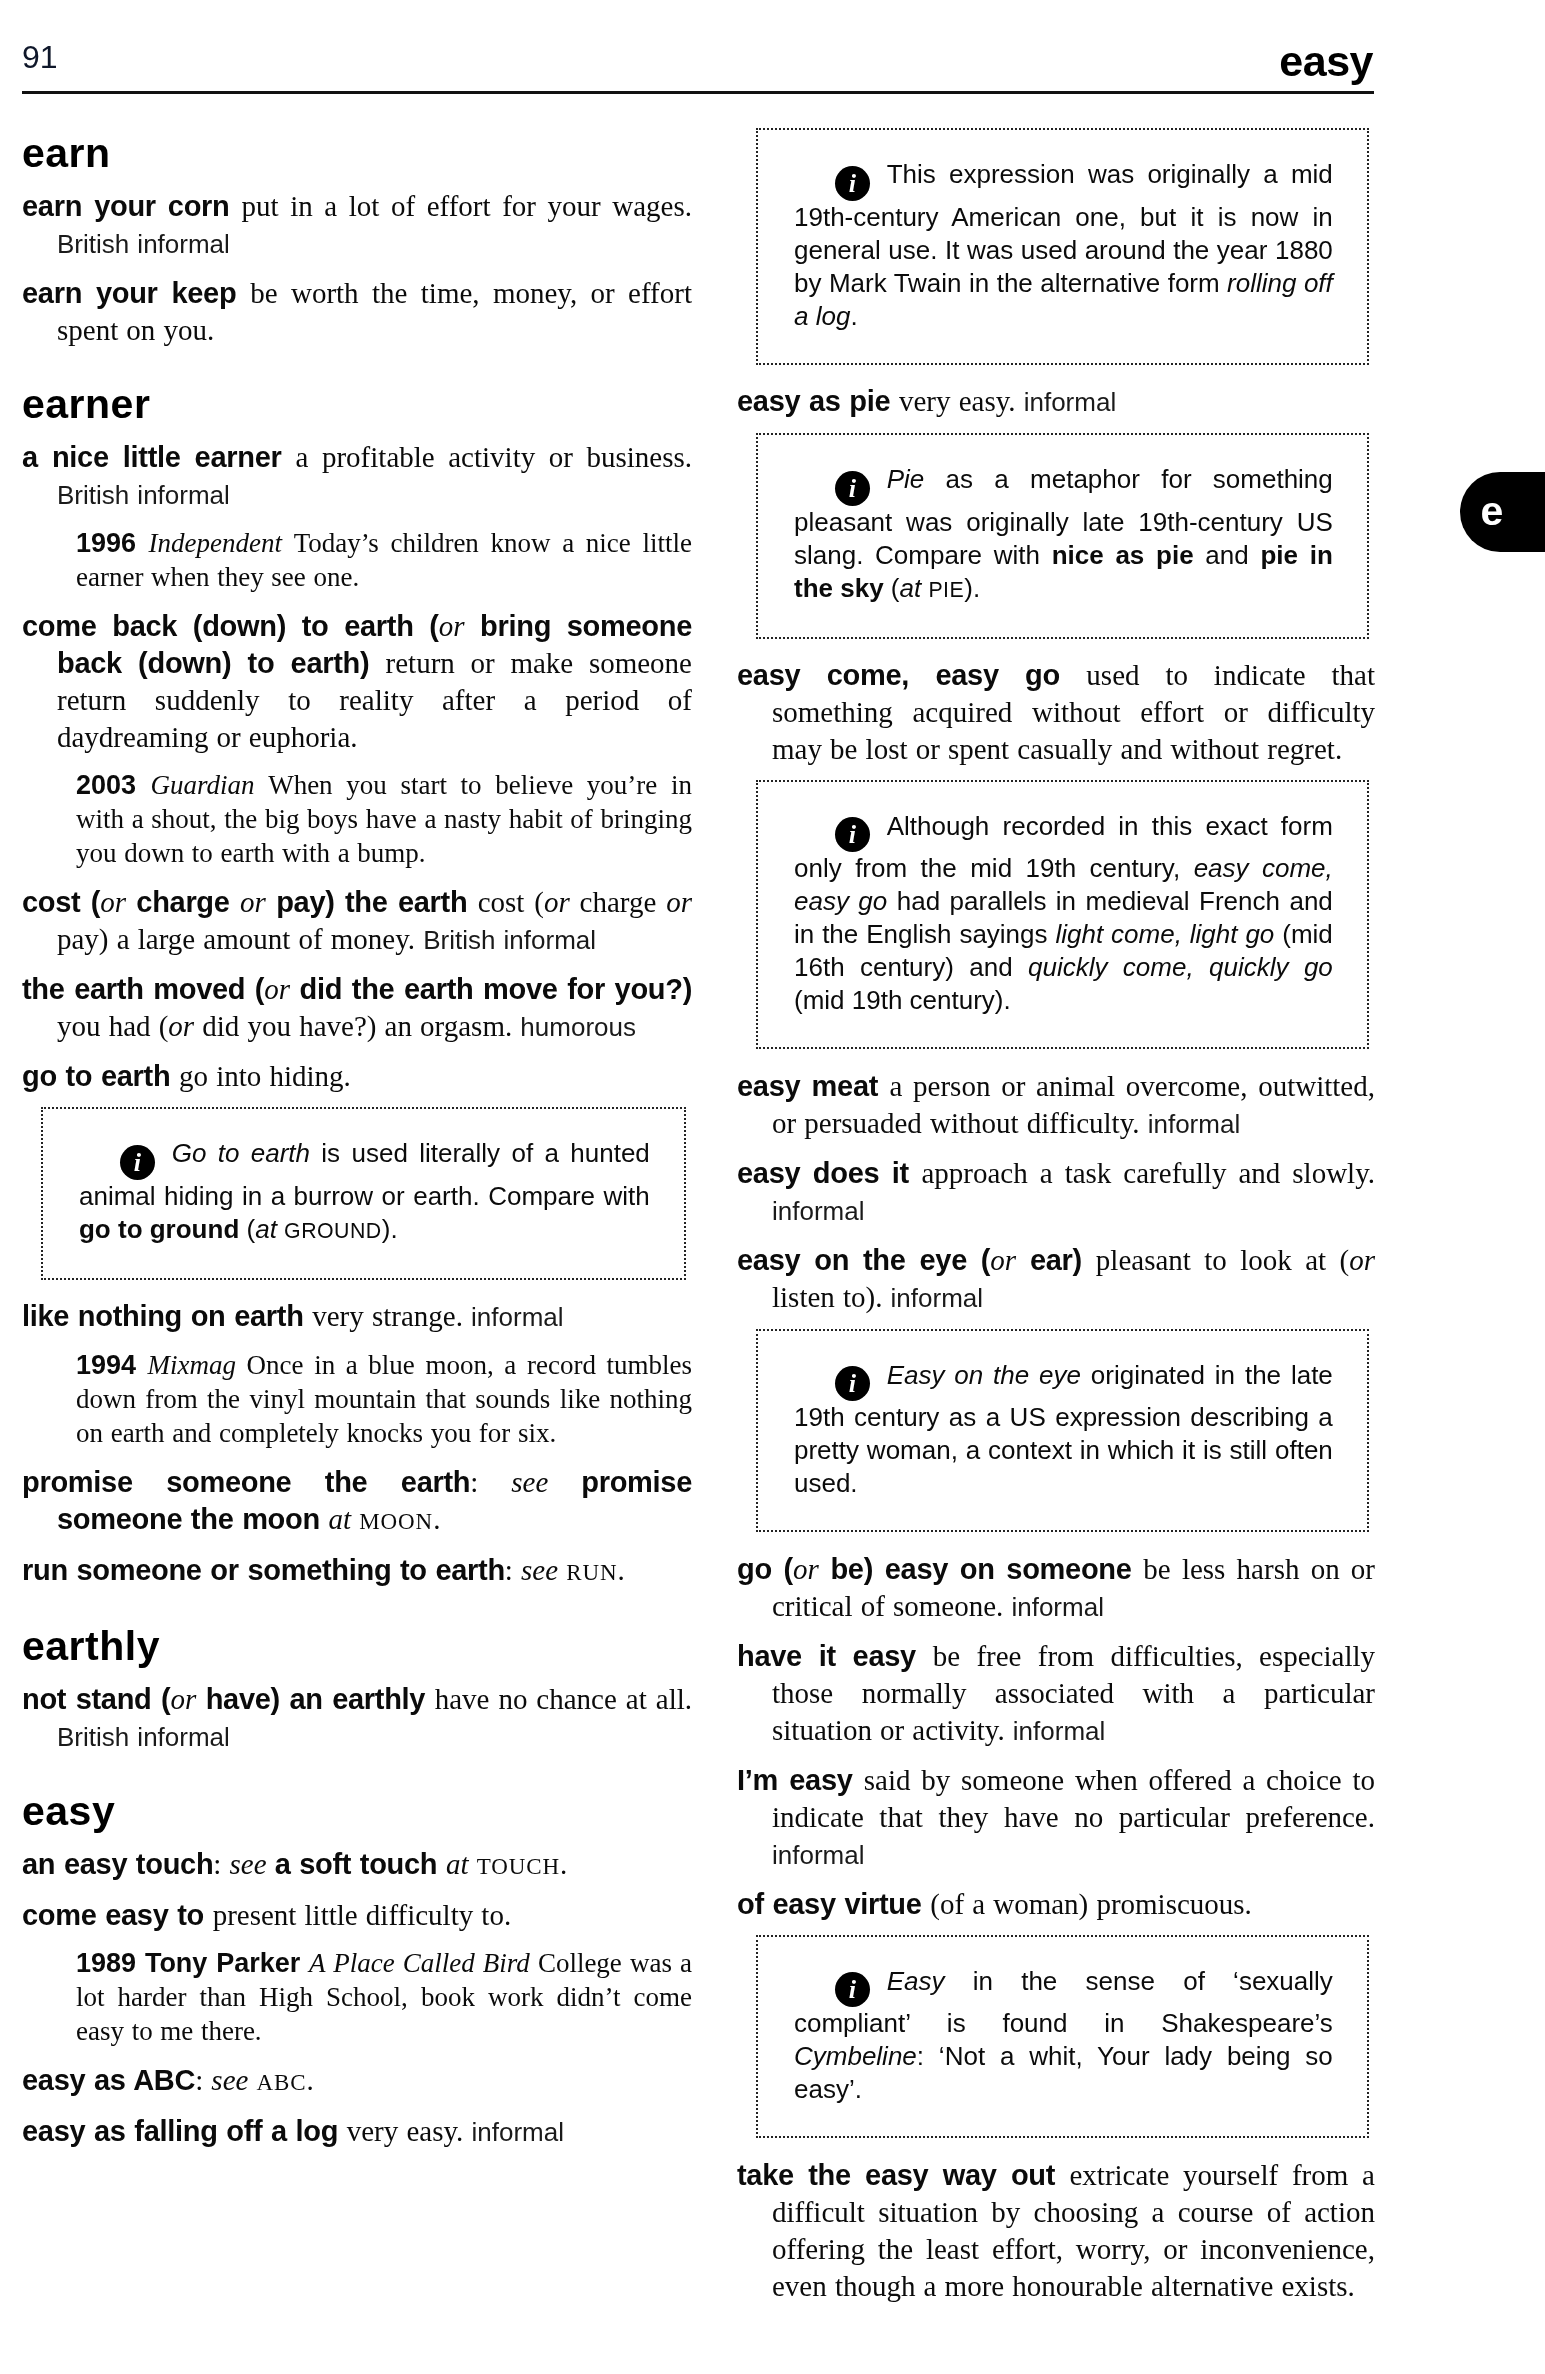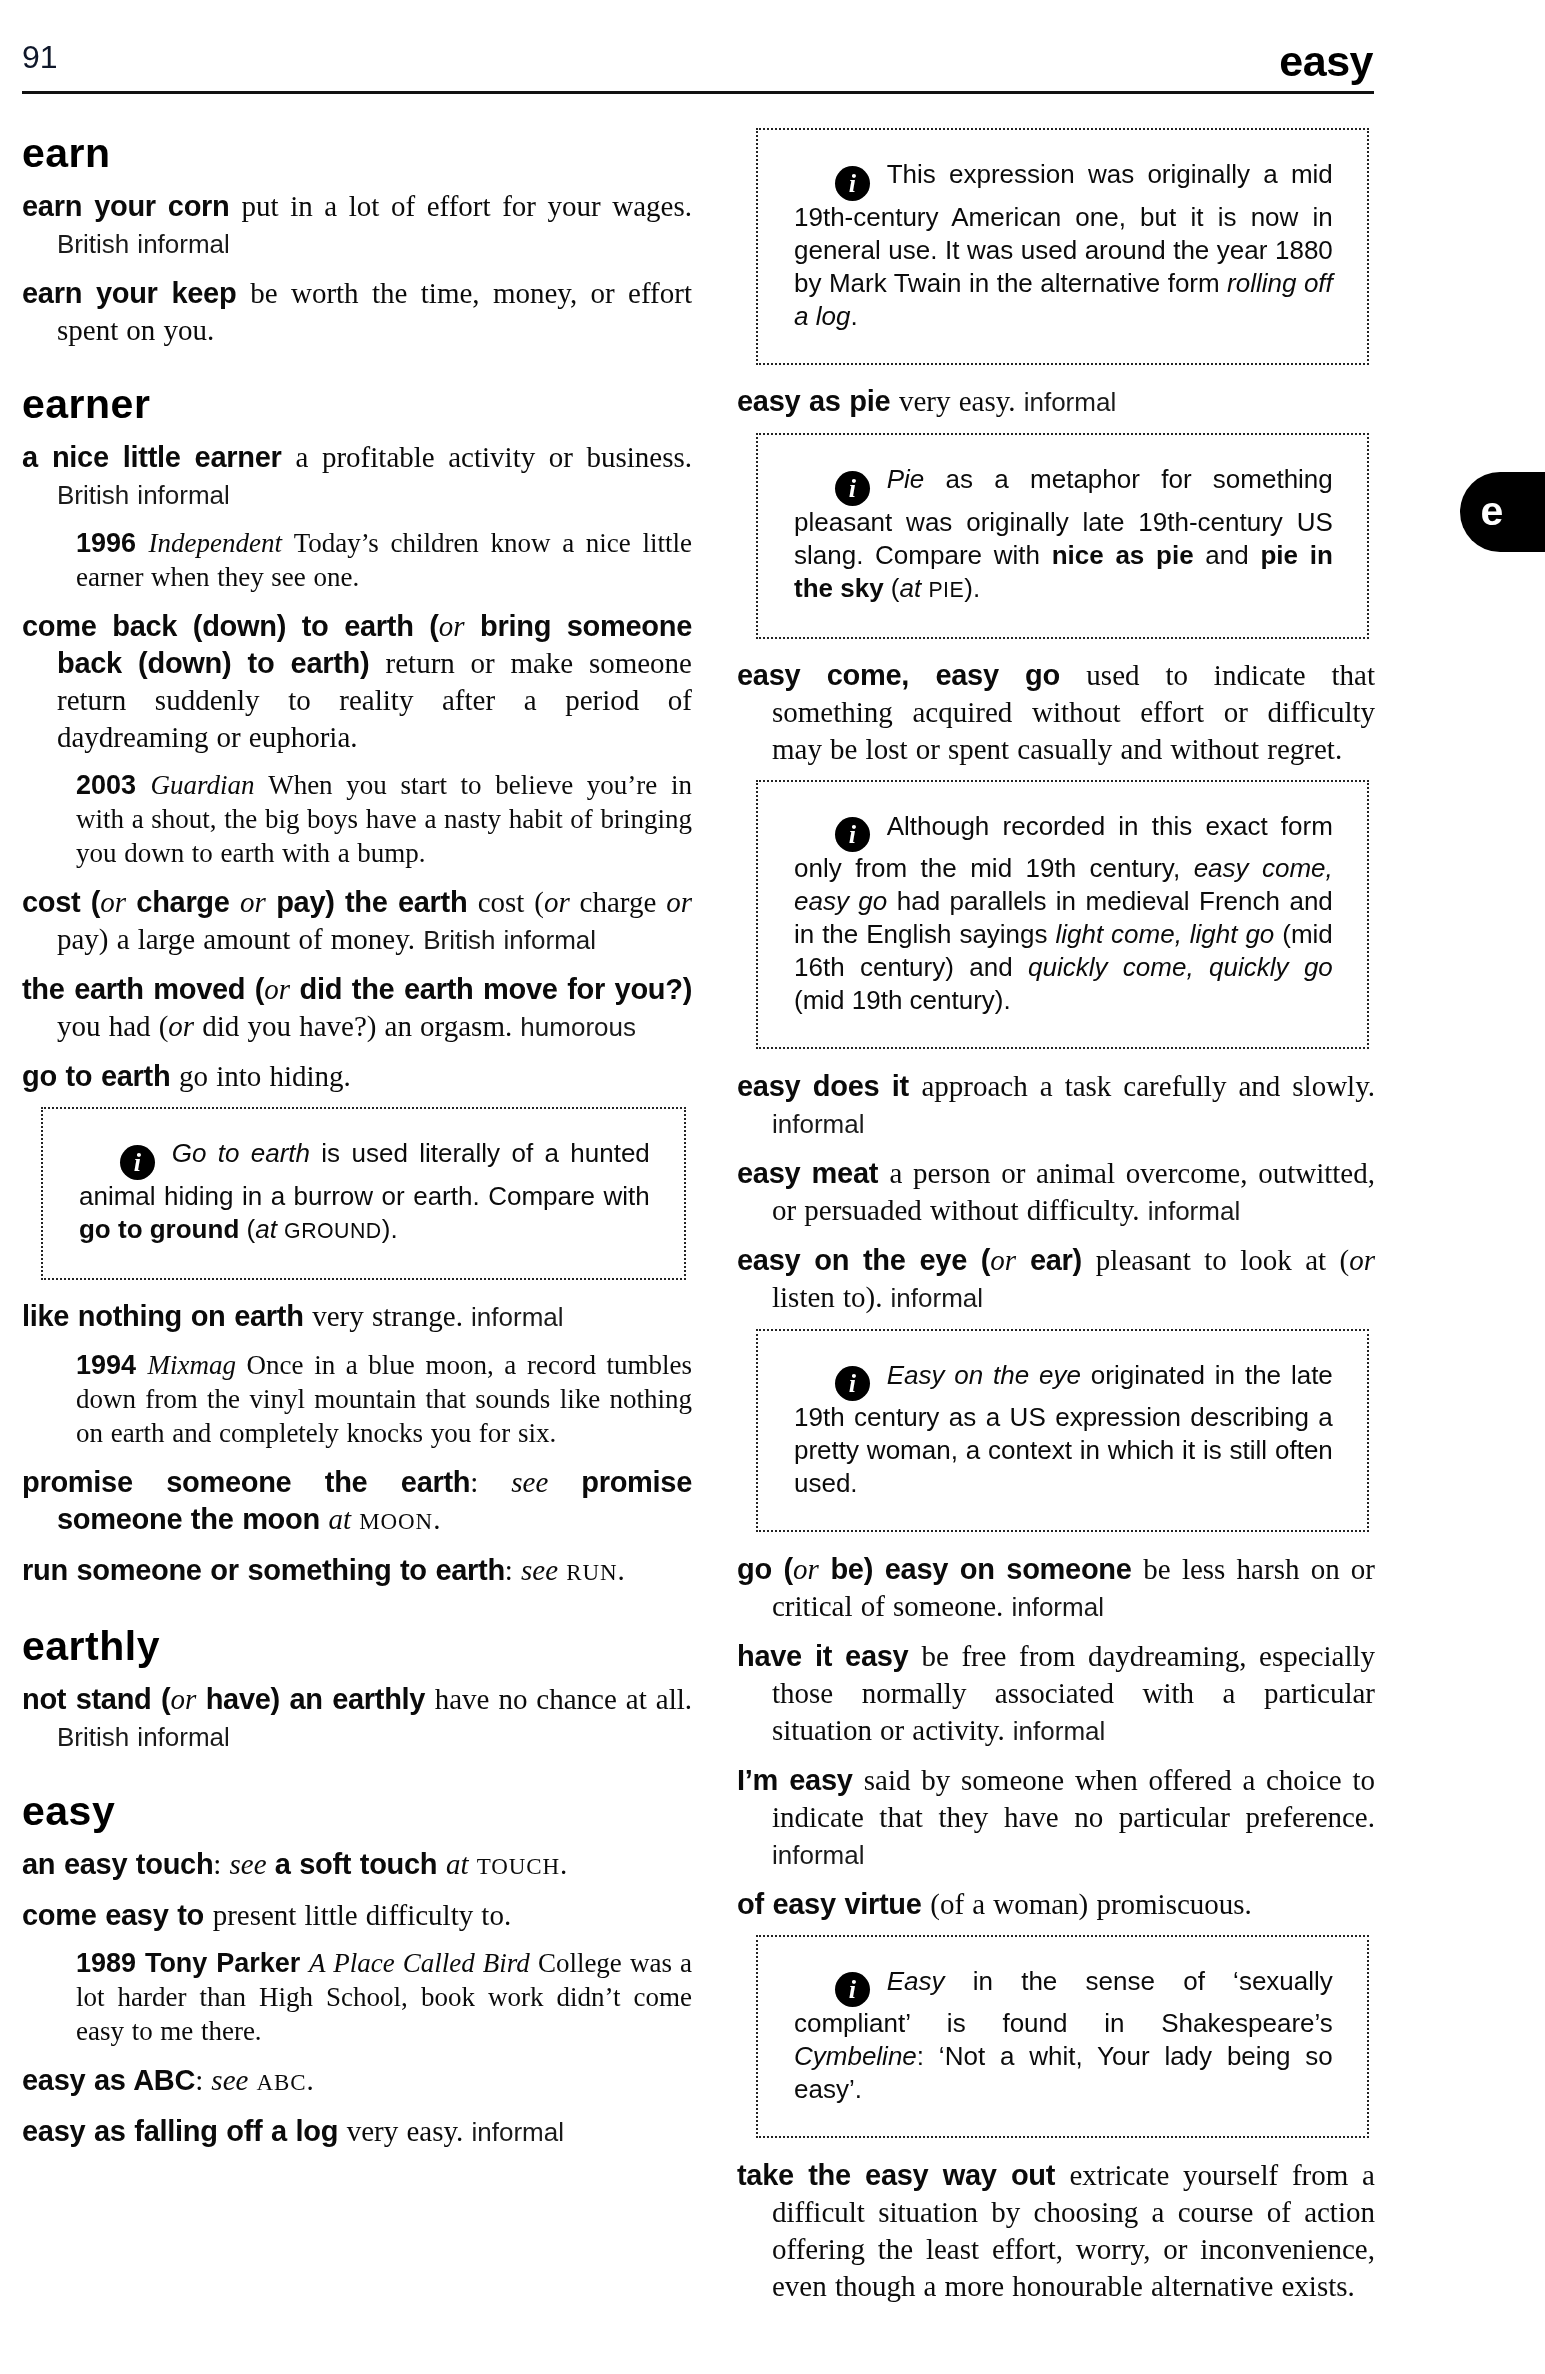--- a/index.html
+++ b/index.html
@@ -156,36 +156,36 @@
     <div class="infobox">
       <p><span class="info-icon">i</span><span class="bxi">Pie </span><span class="bx">as a metaphor for something pleasant was originally late 19th-century US slang. Compare with </span><span class="bxb">nice as pie </span><span class="bx">and </span><span class="bxb">pie in the sky </span><span class="bx">(</span><span class="bxi">at </span><span class="bxsc">PIE</span><span class="bx">).</span></p>
     </div>
     <div class="entry">
       <p><span class="sb">easy come, easy go </span><span class="df">used to indicate that something acquired without effort or difficulty may be lost or spent casually and without regret.</span></p>
     </div>
     <div class="infobox">
       <p><span class="info-icon">i</span><span class="bx">Although recorded in this exact form only from the mid 19th century, </span><span class="bxi">easy come, easy go </span><span class="bx">had parallels in medieval French and in the English sayings </span><span class="bxi">light come, light go </span><span class="bx">(mid 16th century) and </span><span class="bxi">quickly come, quickly go </span><span class="bx">(mid 19th century).</span></p>
     </div>
     <div class="entry">
+      <p><span class="sb">easy meat </span><span class="df">a person or animal overcome, outwitted, or persuaded without difficulty. </span><span class="lb">informal</span></p>
+    </div>
+    <div class="entry">
       <p><span class="sb">easy does it </span><span class="df">approach a task carefully and slowly. </span><span class="lb">informal</span></p>
     </div>
     <div class="entry">
-      <p><span class="sb">easy meat </span><span class="df">a person or animal overcome, outwitted, or persuaded without difficulty. </span><span class="lb">informal</span></p>
-    </div>
-    <div class="entry">
       <p><span class="sb">easy on the eye (</span><span class="it">or</span><span class="sb"> ear) </span><span class="df">pleasant to look at (</span><span class="it">or</span><span class="df"> listen to). </span><span class="lb">informal</span></p>
     </div>
     <div class="infobox">
       <p><span class="info-icon">i</span><span class="bxi">Easy on the eye </span><span class="bx">originated in the late 19th century as a US expression describing a pretty woman, a context in which it is still often used.</span></p>
     </div>
     <div class="entry">
       <p><span class="sb">go (</span><span class="it">or</span><span class="sb"> be) easy on someone </span><span class="df">be less harsh on or critical of someone. </span><span class="lb">informal</span></p>
     </div>
     <div class="entry">
-      <p><span class="sb">have it easy </span><span class="df">be free from daydreaming, especially those normally associated with a particular situation or activity. </span><span class="lb">informal</span></p>
+      <p><span class="sb">have it easy </span><span class="df">be free from difficulties, especially those normally associated with a particular situation or activity. </span><span class="lb">informal</span></p>
     </div>
     <div class="entry">
       <p><span class="sb">I’m easy </span><span class="df">said by someone when offered a choice to indicate that they have no particular preference. </span><span class="lb">informal</span></p>
     </div>
     <div class="entry">
       <p><span class="sb">of easy virtue </span><span class="df">(of a woman) promiscuous.</span></p>
     </div>
     <div class="infobox">
       <p><span class="info-icon">i</span><span class="bxi">Easy </span><span class="bx">in the sense of ‘sexually compliant’ is found in Shakespeare’s </span><span class="bxi">Cymbeline</span><span class="bx">: ‘Not a whit, Your lady being so easy’.</span></p>
     </div>

